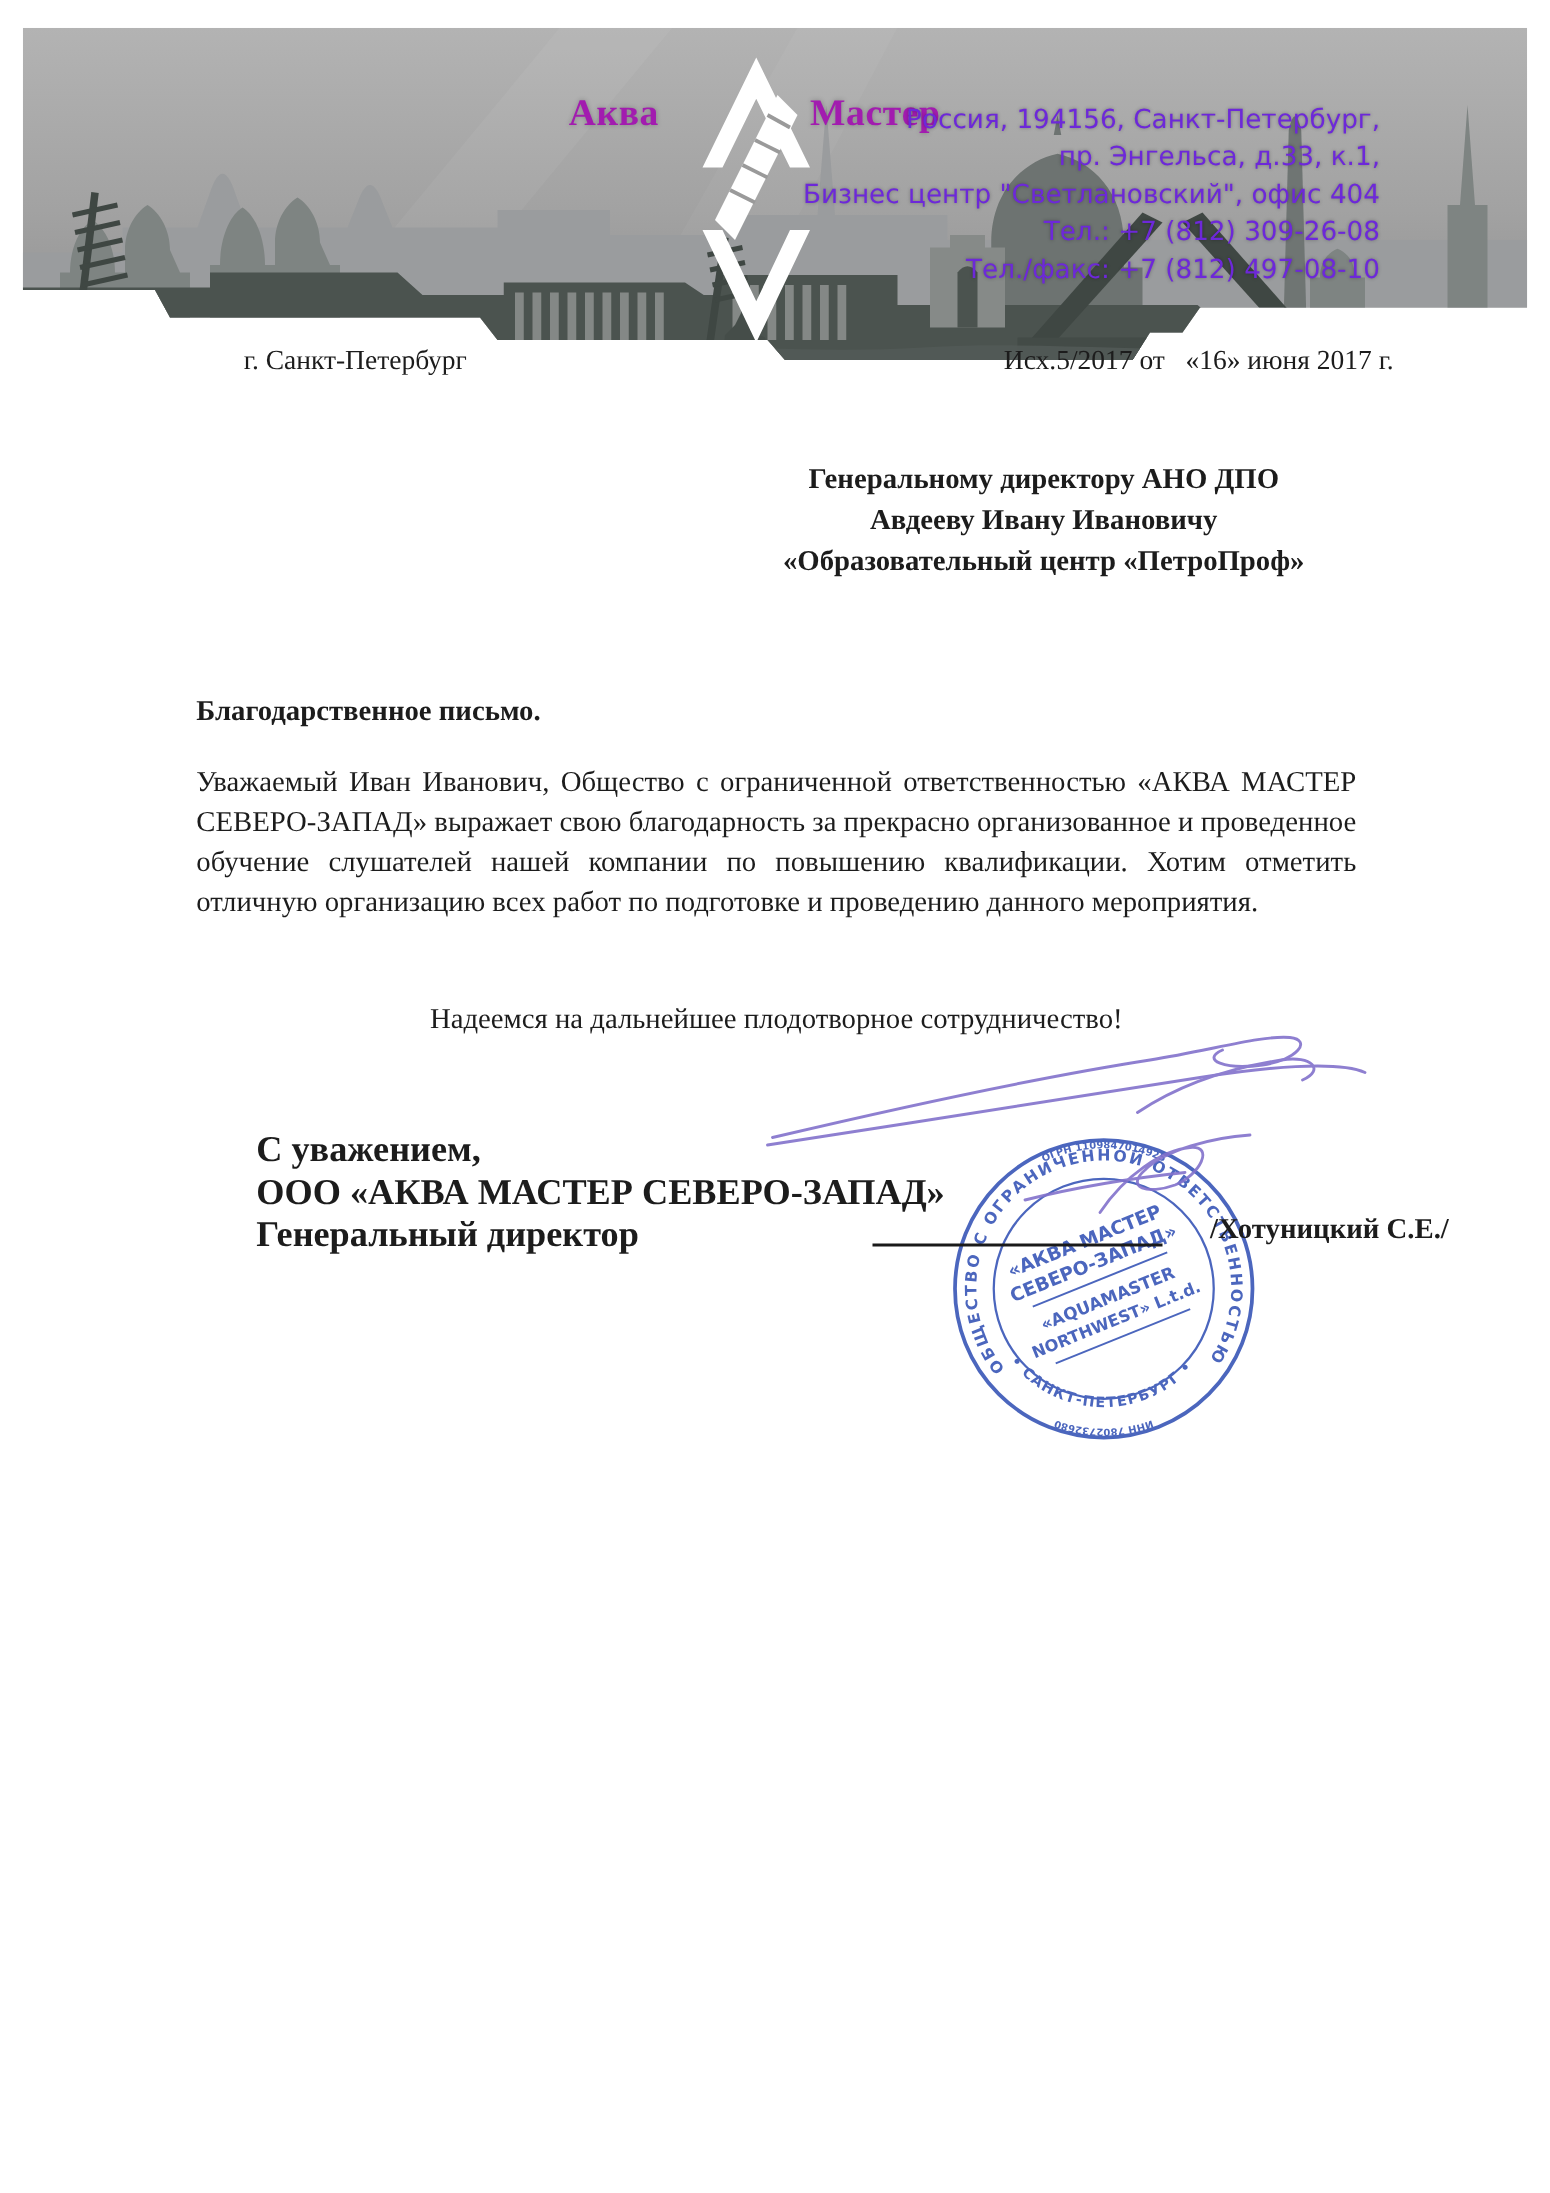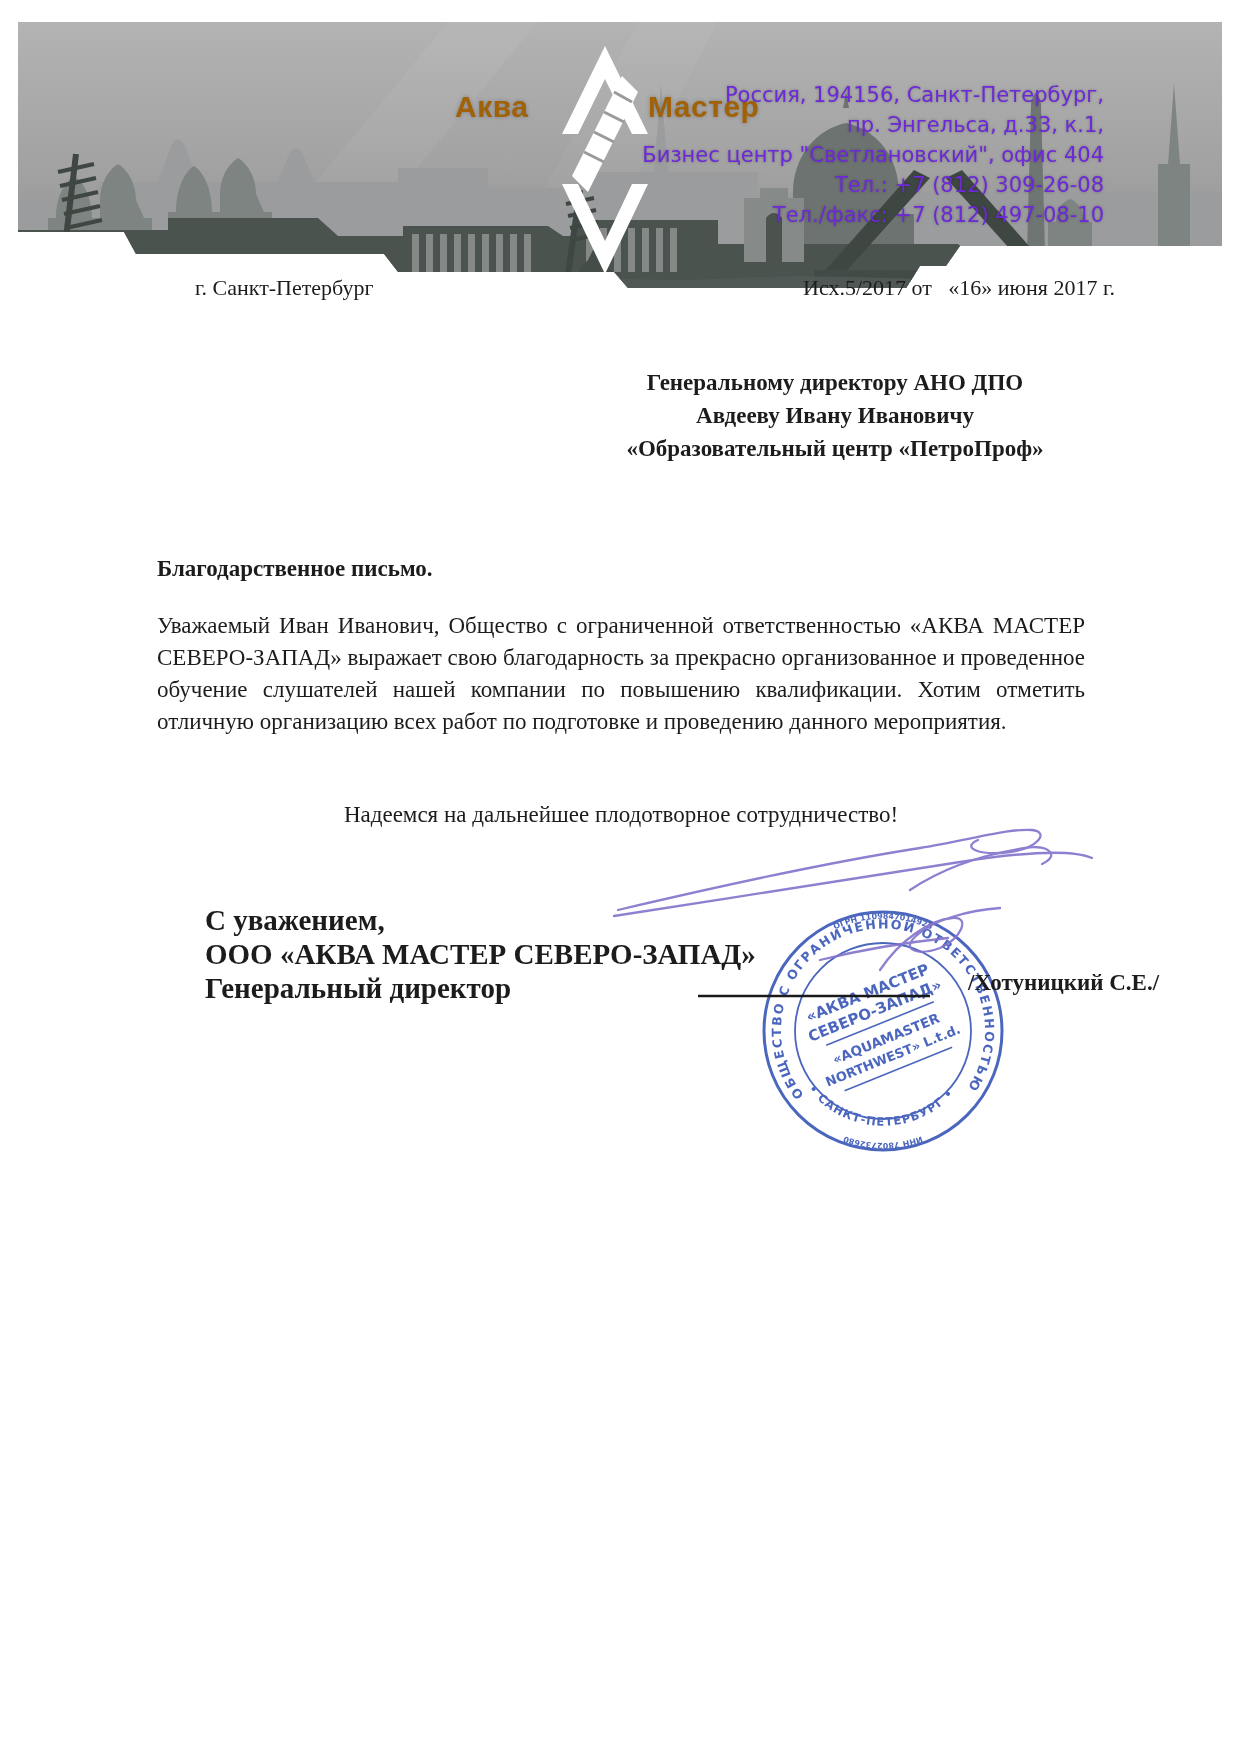--- a/index.html
+++ b/index.html
@@ -10,22 +10,22 @@
   }
   
   .banner{
     position:absolute;left:18px;top:22px;width:1204px;height:266px;
     clip-path:polygon(0 0,1204px 0,1204px 224px,942px 224px,928px 244px,902px 244px,
       888px 266px,610px 266px,596px 250px,380px 250px,366px 232px,118px 232px,106px 210px,0 210px);
     overflow:hidden;
   }
   .banner svg.sky{position:absolute;left:0;top:0;}
   .logo-part{
-    position:absolute;top:68px;color:#a16207;
-    font-family:Liberation Sans, sans-serif;font-weight:bold;font-size:30px;letter-spacing:.5px;
+    position:absolute;top:52px;color:#a21caf;
+    font-family:Liberation Serif, serif;font-weight:bold;font-size:30px;letter-spacing:.5px;
     text-shadow:0 0 4px rgba(0,0,0,.25);
   }
   .logo-akva{left:437px;}
   .logo-master{left:630px;}
   .logo-emblem{position:absolute;left:542px;top:14px;}
   .hdr-contact{
     position:absolute;right:118px;top:58px;width:560px;text-align:right;
     font-family:"DejaVu Sans", sans-serif;font-size:21px;line-height:30px;color:#6d28d9;
     text-shadow:0 0 3px rgba(0,0,0,.3);
   }

